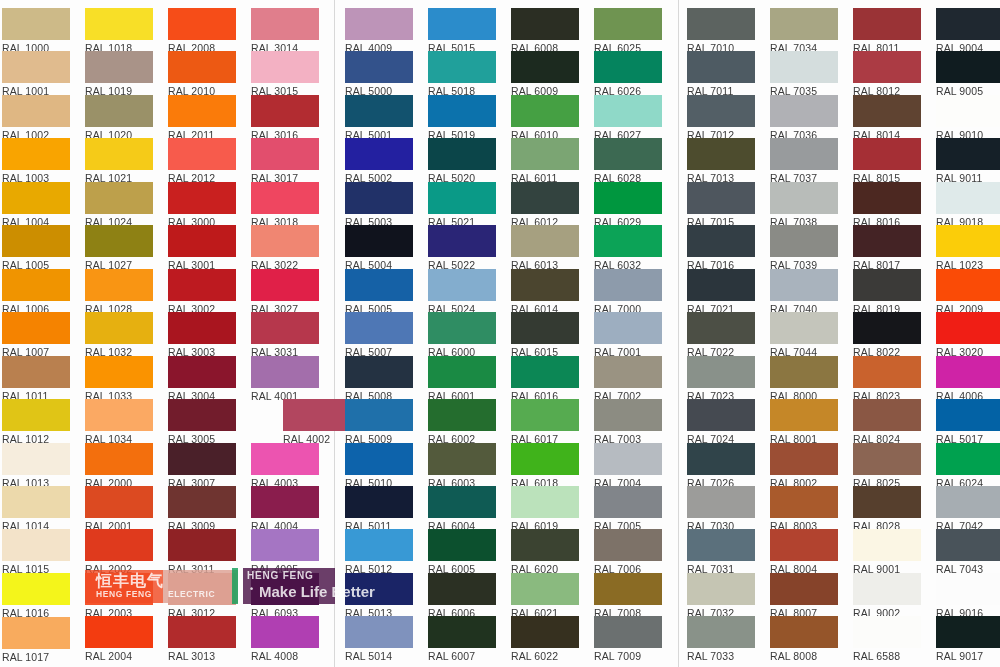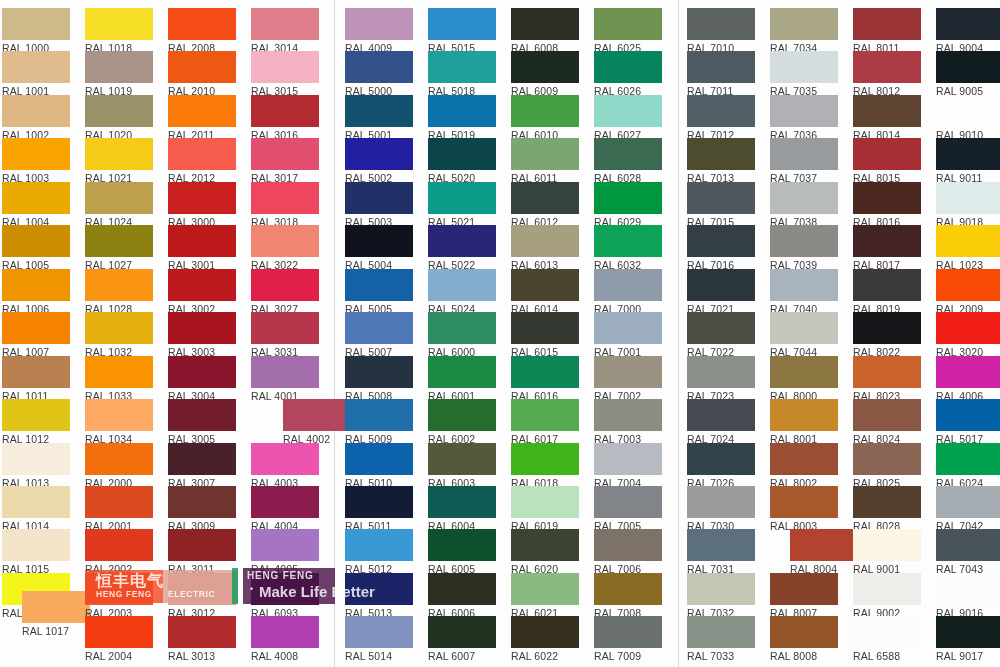--- a/index.html
+++ b/index.html
@@ -124,21 +124,21 @@
         <div class="swatch-label">RAL 1014</div>
       </div>
       <div class="swatch-cell" style="left: 2px; top: 529.4px;">
         <div class="swatch-chip" title="RAL 1015" style="background: rgb(243, 227, 201);"></div>
         <div class="swatch-label">RAL 1015</div>
       </div>
       <div class="swatch-cell" style="left: 2px; top: 572.85px;">
         <div class="swatch-chip" title="RAL 1016" style="background: rgb(244, 245, 27);"></div>
         <div class="swatch-label">RAL 1016</div>
       </div>
-      <div class="swatch-cell" style="left: 2px; top: 591px; margin-left: 20px;">
+      <div class="swatch-cell" style="left: 2px; top: 617px;">
         <div class="swatch-chip" title="RAL 1017" style="background: rgb(248, 171, 94);"></div>
         <div class="swatch-label">RAL 1017</div>
       </div>
       <div class="swatch-cell" style="left: 85px; top: 8px;">
         <div class="swatch-chip" title="RAL 1018" style="background: rgb(248, 223, 39);"></div>
         <div class="swatch-label">RAL 1018</div>
       </div>
       <div class="swatch-cell" style="left: 85px; top: 51.45px;">
         <div class="swatch-chip" title="RAL 1019" style="background: rgb(169, 147, 136);"></div>
         <div class="swatch-label">RAL 1019</div>
@@ -656,21 +656,21 @@
         <div class="swatch-label">RAL 8001</div>
       </div>
       <div class="swatch-cell" style="left: 770px; top: 442.5px;">
         <div class="swatch-chip" title="RAL 8002" style="background: rgb(155, 78, 52);"></div>
         <div class="swatch-label">RAL 8002</div>
       </div>
       <div class="swatch-cell" style="left: 770px; top: 485.95px;">
         <div class="swatch-chip" title="RAL 8003" style="background: rgb(169, 90, 44);"></div>
         <div class="swatch-label">RAL 8003</div>
       </div>
-      <div class="swatch-cell" style="left: 770px; top: 529.4px; margin-left: 20px;">
+      <div class="swatch-cell" style="left: 770px; top: 529.4px;">
         <div class="swatch-chip" title="RAL 8004" style="background: rgb(178, 67, 47);"></div>
         <div class="swatch-label">RAL 8004</div>
       </div>
       <div class="swatch-cell" style="left: 770px; top: 572.85px;">
         <div class="swatch-chip" title="RAL 8007" style="background: rgb(134, 67, 42);"></div>
         <div class="swatch-label">RAL 8007</div>
       </div>
       <div class="swatch-cell" style="left: 770px; top: 616.3px;">
         <div class="swatch-chip" title="RAL 8008" style="background: rgb(149, 85, 42);"></div>
         <div class="swatch-label">RAL 8008</div>

